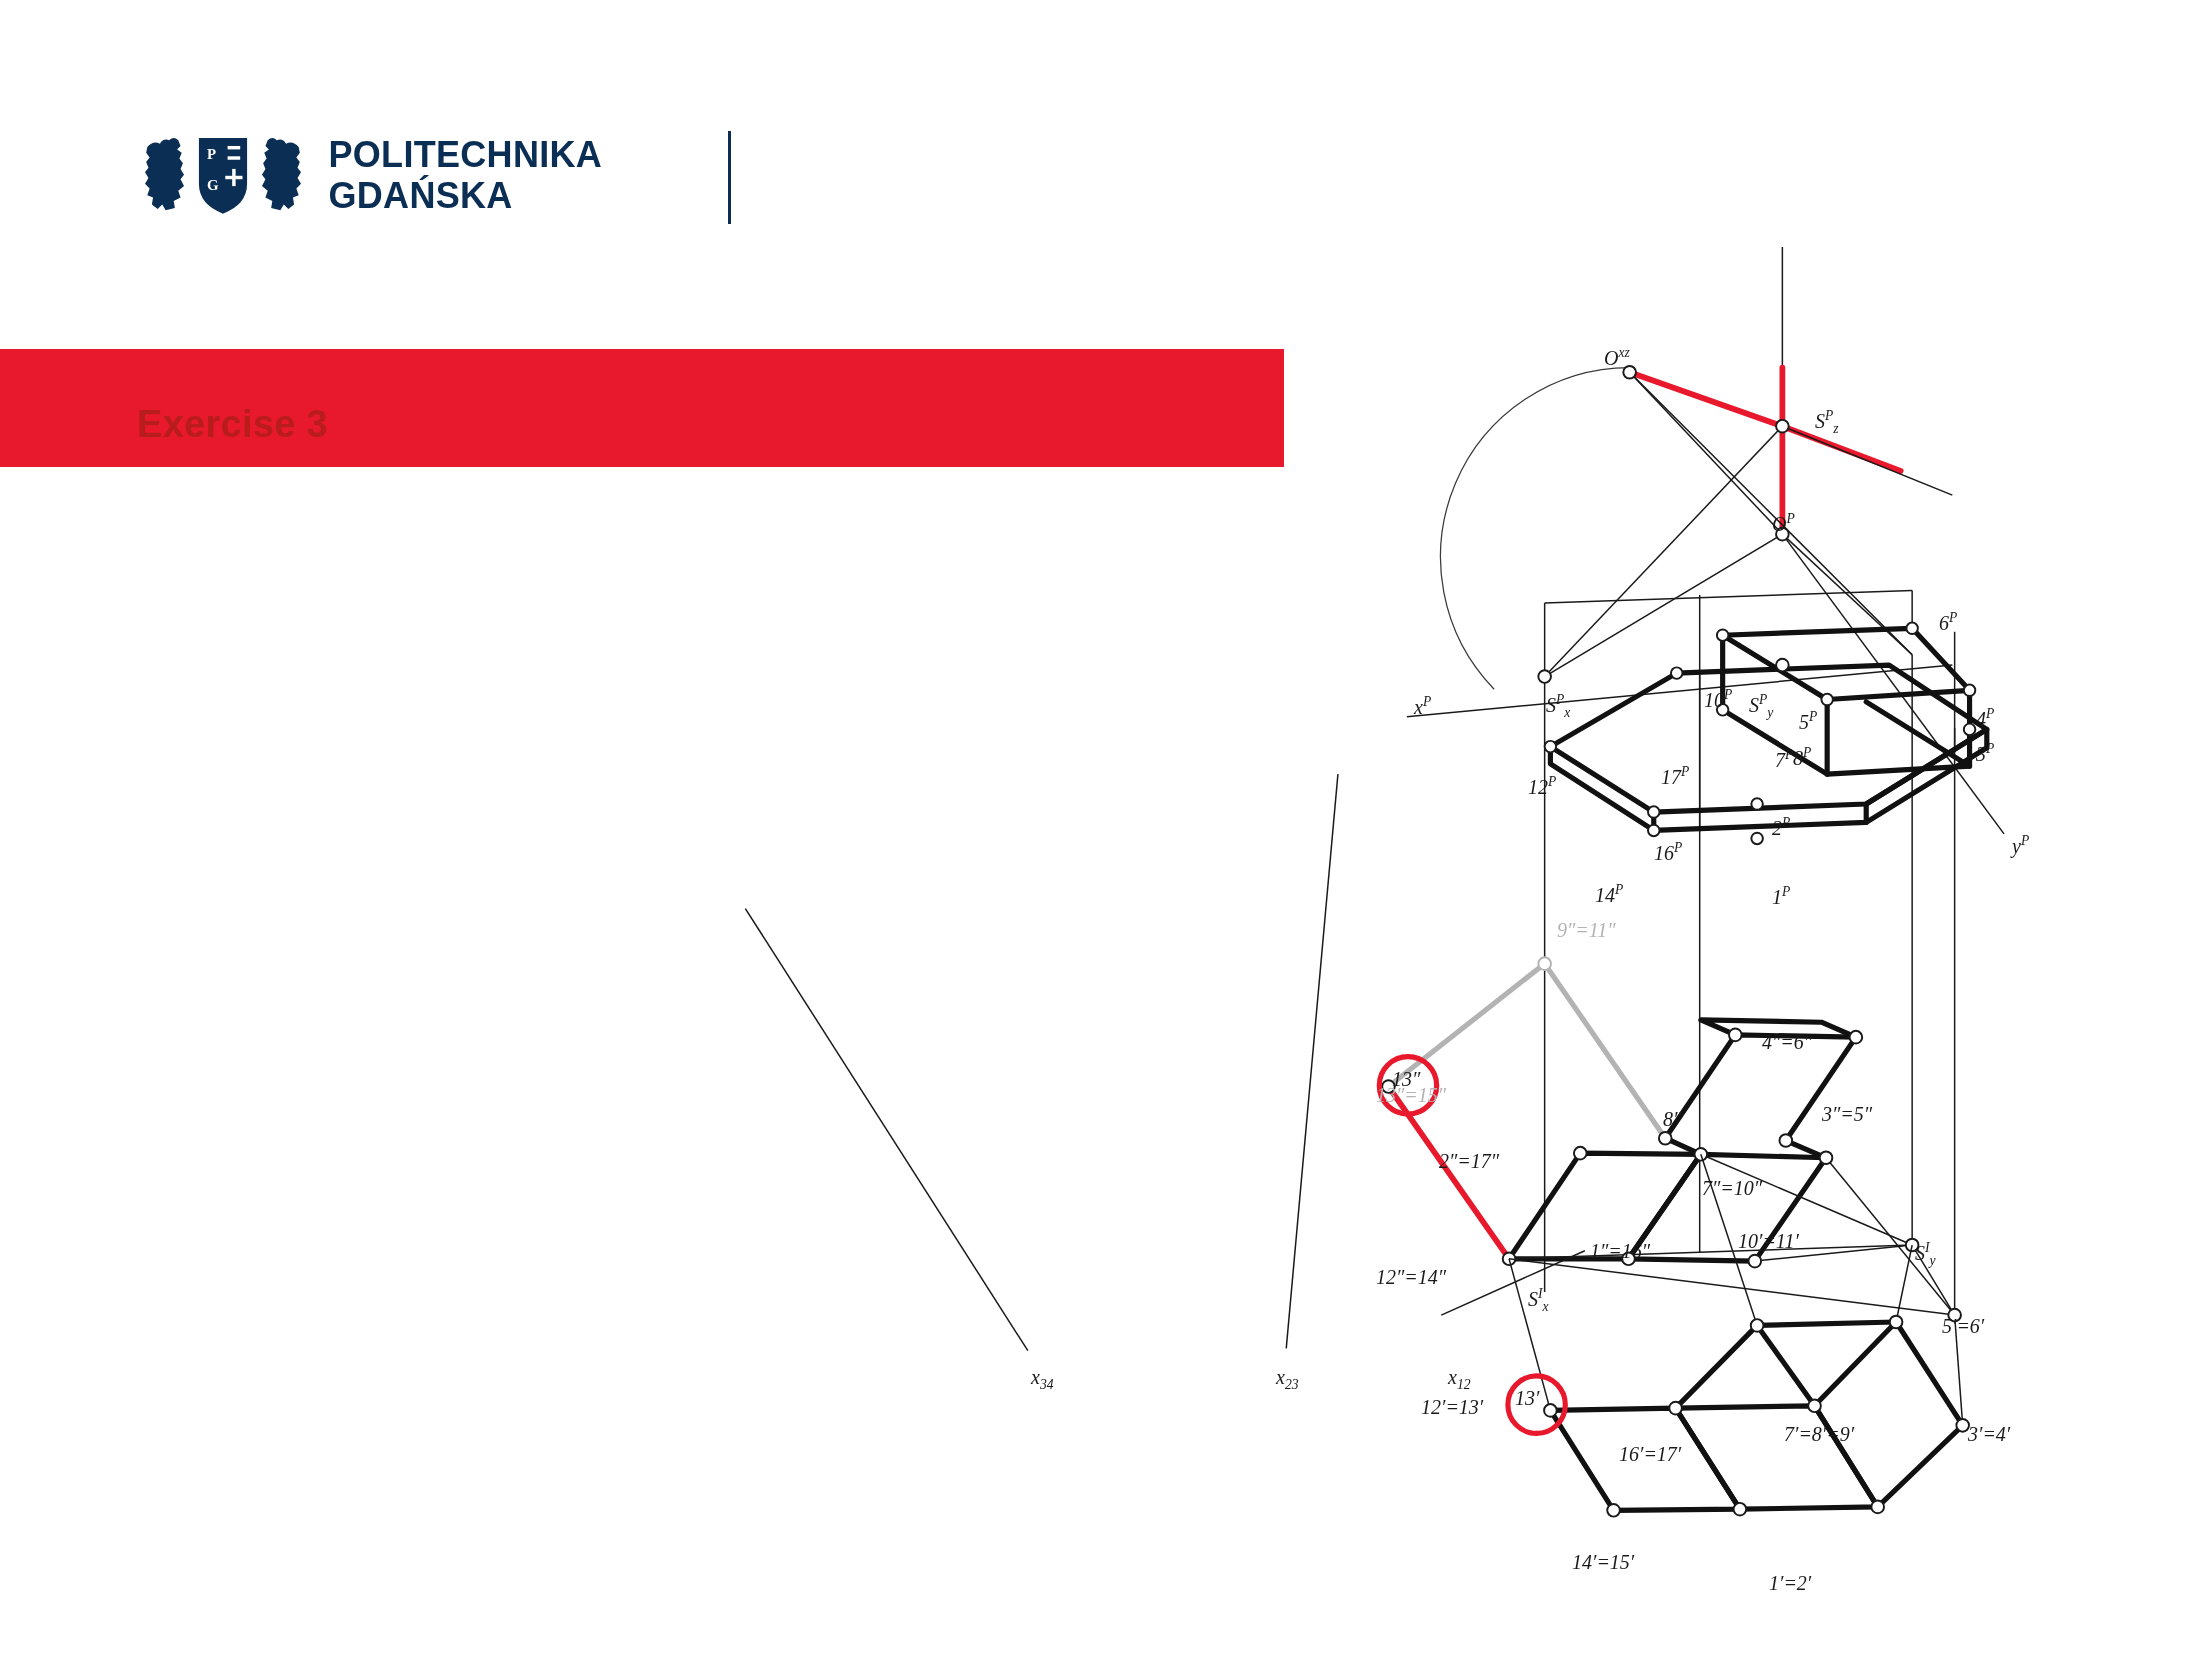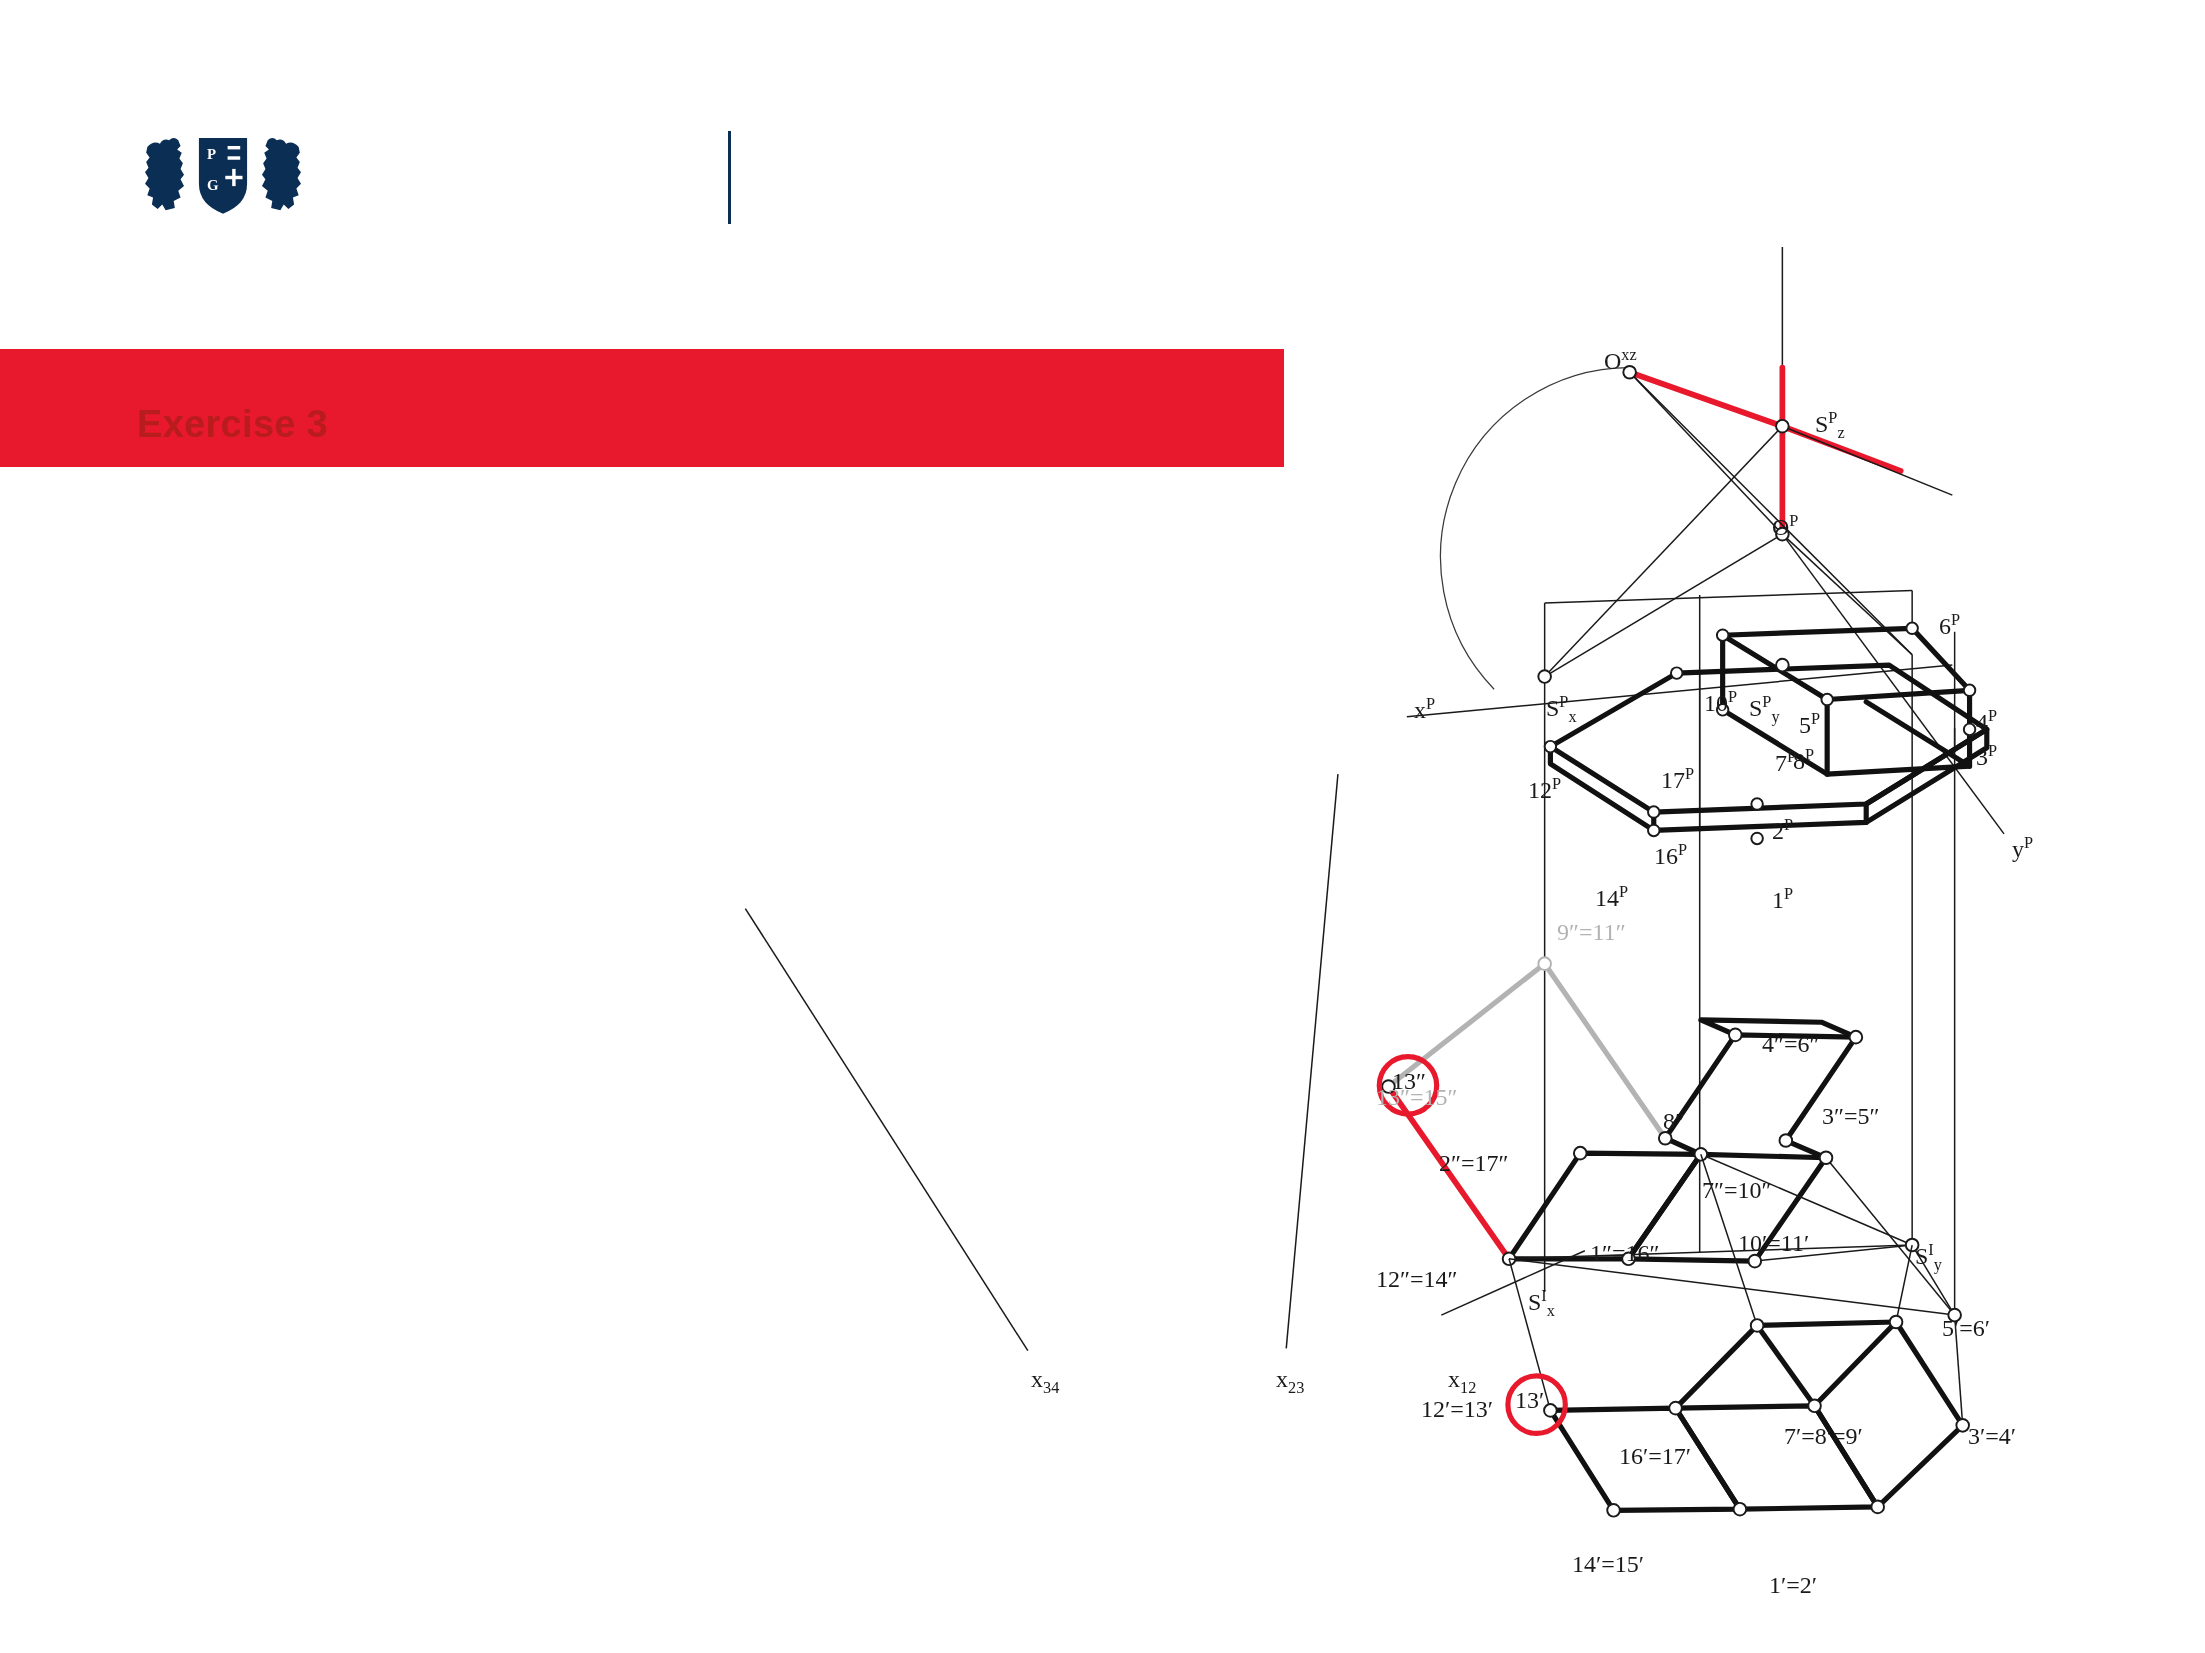--- a/index.html
+++ b/index.html
@@ -84,21 +84,22 @@
   #drawing {
     position: absolute;
     left: 0;
     top: 0;
     width: 2205px;
     height: 1654px;
   }
   .lbl {
     position: absolute;
     font-family: "Liberation Serif", serif;
-    font-size: 24px;
+    font-style: italic;
+    font-size: 20px;
     color: #1a1a1a;
     white-space: nowrap;
   }
   .lbl.grey { color: #b3b3b3; }
   .lbl sup, .lbl .sup {
     font-size: 0.68em;
     vertical-align: super;
   }
 </style>
 </head>
@@ -122,20 +123,22 @@
           <text x="122" y="112">G</text>
         </g>
         <g fill="#ffffff">
           <rect x="158" y="36" width="22" height="6"></rect>
           <rect x="158" y="54" width="22" height="6"></rect>
           <rect x="166" y="76" width="6" height="30"></rect>
           <rect x="154" y="88" width="30" height="6"></rect>
         </g>
       </svg>
     </div>
+    <div id="uni-name">POLITECHNIKA
+GDAŃSKA</div>
   </div>
 
   <div id="header-divider"></div>
 
 </div>
 
 <div id="banner"></div>
 <div id="banner-title">Exercise 3</div>
 
 <svg id="drawing" viewBox="0 0 3840 2880" xmlns="http://www.w3.org/2000/svg">

